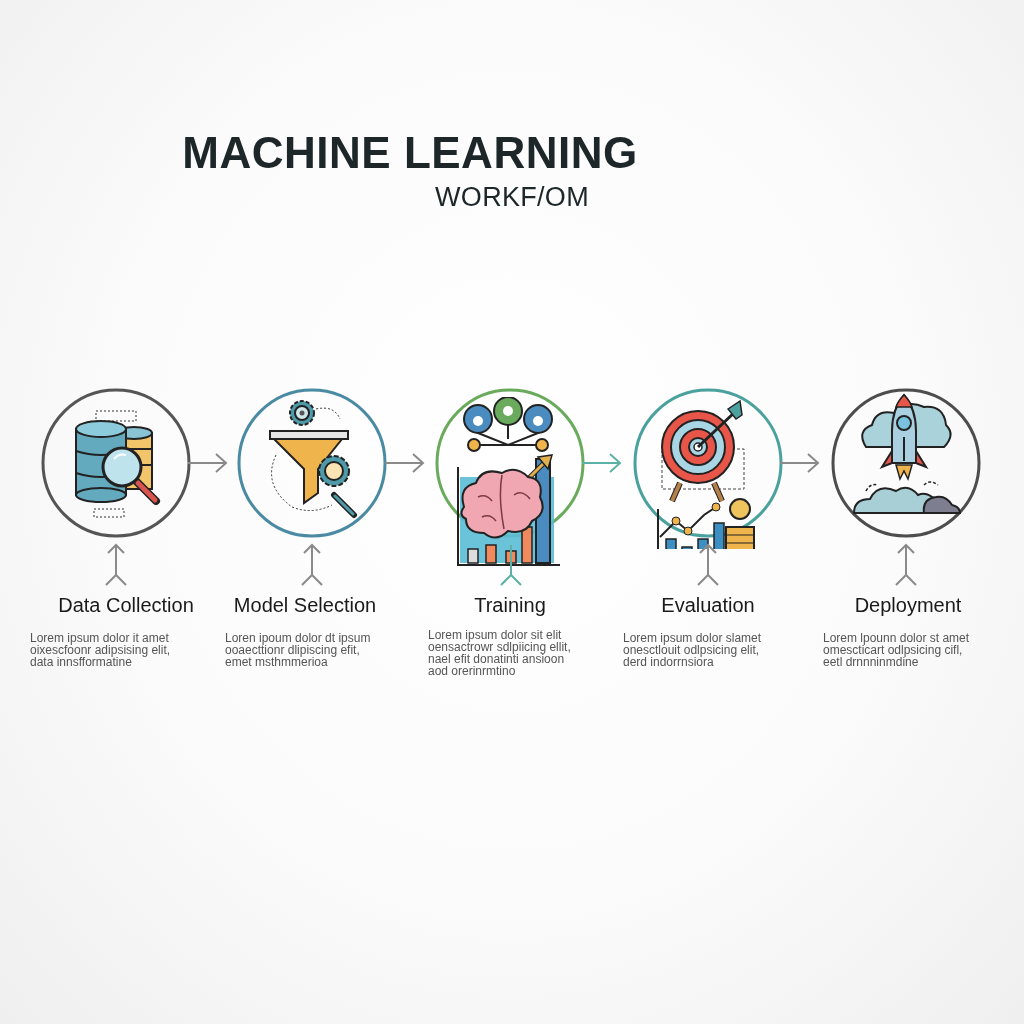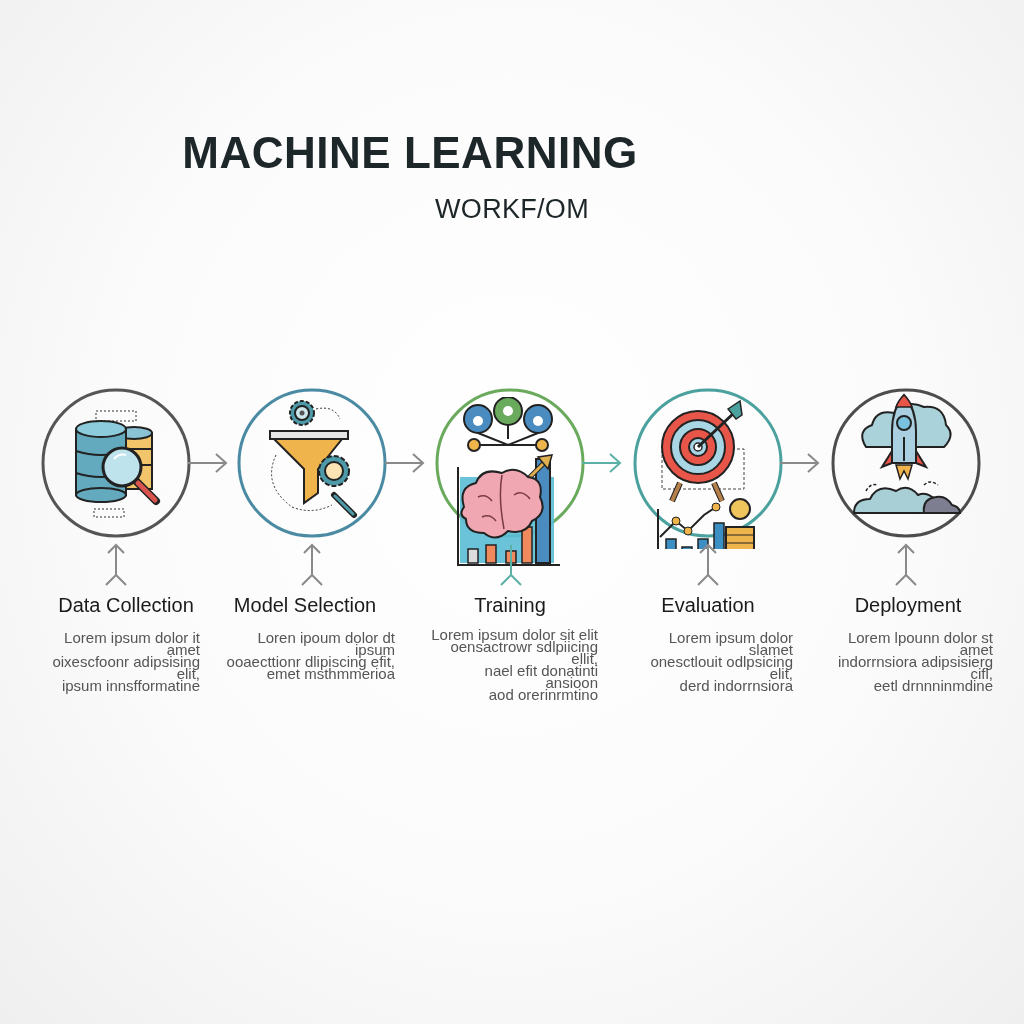--- a/index.html
+++ b/index.html
@@ -7,34 +7,34 @@
     width:1024px; height:1024px; overflow:hidden; position:relative;
     background: radial-gradient(ellipse at 50% 45%, #ffffff 0%, #fbfbfb 55%, #efefef 100%);
     font-family: "Liberation Sans", "DejaVu Sans", sans-serif;
   }
   .title {
     position:absolute; top:128px; left:0; width:820px; text-align:center;
     font-size:44px; font-weight:bold; color:#1d2629; letter-spacing:0.5px;
   }
   .subtitle {
     position:absolute; top:182px; left:0; width:1024px; text-align:center;
-    font-size:27px; color:#1d2629; letter-spacing:0.3px;margin-top:12px;
+    font-size:27px; color:#1d2629; letter-spacing:0.3px;
   }
   .step { position:absolute; top:387px; width:152px; height:152px; }
   .step svg.ring { position:absolute; left:0; top:0; }
   .step svg.icon { position:absolute; left:26px; top:8px; }
   .arrow { position:absolute; top:453px; width:42px; height:20px; }
   .uparrow { position:absolute; top:543px; width:24px; height:44px; }
   .label {
     position:absolute; top:594px; width:200px; text-align:center;
     font-size:20px; color:#1a1a1a;
   }
   .desc {
-    position:absolute; top:632px; width:170px; text-align:right;
-    font-size:15px; line-height:12px; color:#555;
+    position:absolute; top:632px; width:170px; text-align:left;
+    font-size:12px; line-height:12px; color:#555;
   }
 </style>
 </head>
 <body>
 
 <div class="title">MACHINE LEARNING</div>
 <div class="subtitle">WORKF/OM</div>
 
 <div class="step" style="left:40px">
   <svg class="ring" width="152" height="152">
@@ -218,35 +218,35 @@
 
 <div class="label" style="left:26px">Data Collection</div>
 <div class="label" style="left:205px">Model Selection</div>
 <div class="label" style="left:410px">Training</div>
 <div class="label" style="left:608px">Evaluation</div>
 <div class="label" style="left:808px">Deployment</div>
 
 <div class="desc" style="left:30px">
   <div>Lorem ipsum dolor it amet</div>
   <div>oixescfoonr adipsising elit,</div>
-  <div>ipsum innsfformatine</div>
+  <div>data innsfformatine</div>
 </div>
 <div class="desc" style="left:225px">
   <div>Loren ipoum dolor dt ipsum</div>
   <div>ooaecttionr dlipiscing efit,</div>
   <div>emet msthmmerioa</div>
 </div>
 <div class="desc" style="left:428px;top:629px">
   <div>Lorem ipsum dolor sit elit</div>
   <div>oensactrowr sdlpiicing ellit,</div>
   <div>nael efit donatinti ansioon</div>
   <div>aod orerinrmtino</div>
 </div>
 <div class="desc" style="left:623px">
   <div>Lorem ipsum dolor slamet</div>
   <div>onesctlouit odlpsicing elit,</div>
   <div>derd indorrnsiora</div>
 </div>
 <div class="desc" style="left:823px">
   <div>Lorem lpounn dolor st amet</div>
-  <div>indorrnsiora adipsisierg cifl,</div>
+  <div>omescticart odlpsicing cifl,</div>
   <div>eetl drnnninmdine</div>
 </div>
 
 </body></html>

